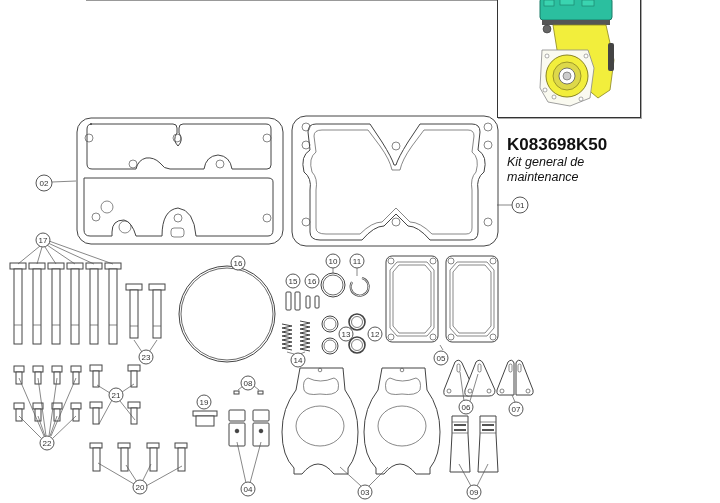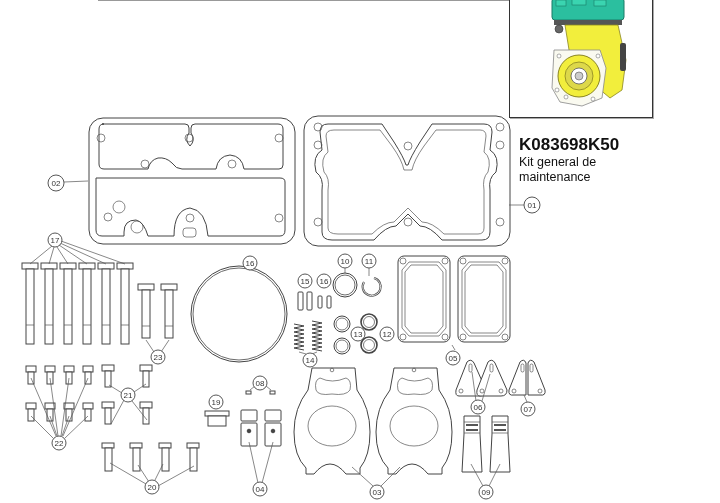--- a/index.html
+++ b/index.html
@@ -1,23 +1,23 @@
 <!DOCTYPE html>
 <html><head>
 <meta charset="utf-8">
 <style>
   html,body{margin:0;padding:0;background:#fff;}
   body{width:720px;height:503px;position:relative;overflow:hidden;font-family:"Liberation Sans",sans-serif;}
-  #stage{position:absolute;left:12px;top:0;width:576px;height:503px;}
+  #stage{position:absolute;left:0;top:0;width:576px;height:503px;}
   .topline{position:absolute;left:86px;top:0;width:411px;height:1px;background:#999;}
   .frame{position:absolute;left:497px;top:-2px;width:142px;height:119px;border:1.5px solid #333;border-top:none;background:#fff;box-shadow:1px 1px 0 #aaa;}
   .title{position:absolute;left:507px;top:135px;}
   .kit-code{font-weight:bold;font-size:17px;color:#111;line-height:20px;display:block;}
   .kit-en{font-weight:bold;font-size:12.5px;color:#111;line-height:15px;display:block;}
-  .kit-fr{font-size:12.5px;color:#111;line-height:15px;display:block;}
+  .kit-fr{font-style:italic;font-size:12.5px;color:#111;line-height:15px;display:block;}
   svg text{font-family:"Liberation Sans",sans-serif;font-size:8px;fill:#333;text-anchor:middle;dominant-baseline:central;}
   .ln{stroke:#444;stroke-width:1;fill:none;}
   .lnt{stroke:#555;stroke-width:0.7;fill:none;}
   .part{fill:#fff;stroke:#444;stroke-width:1;}
   .callout circle{fill:#fff;stroke:#444;stroke-width:0.9;}
 </style>
 </head>
 <body>
 
 <div id="stage">

